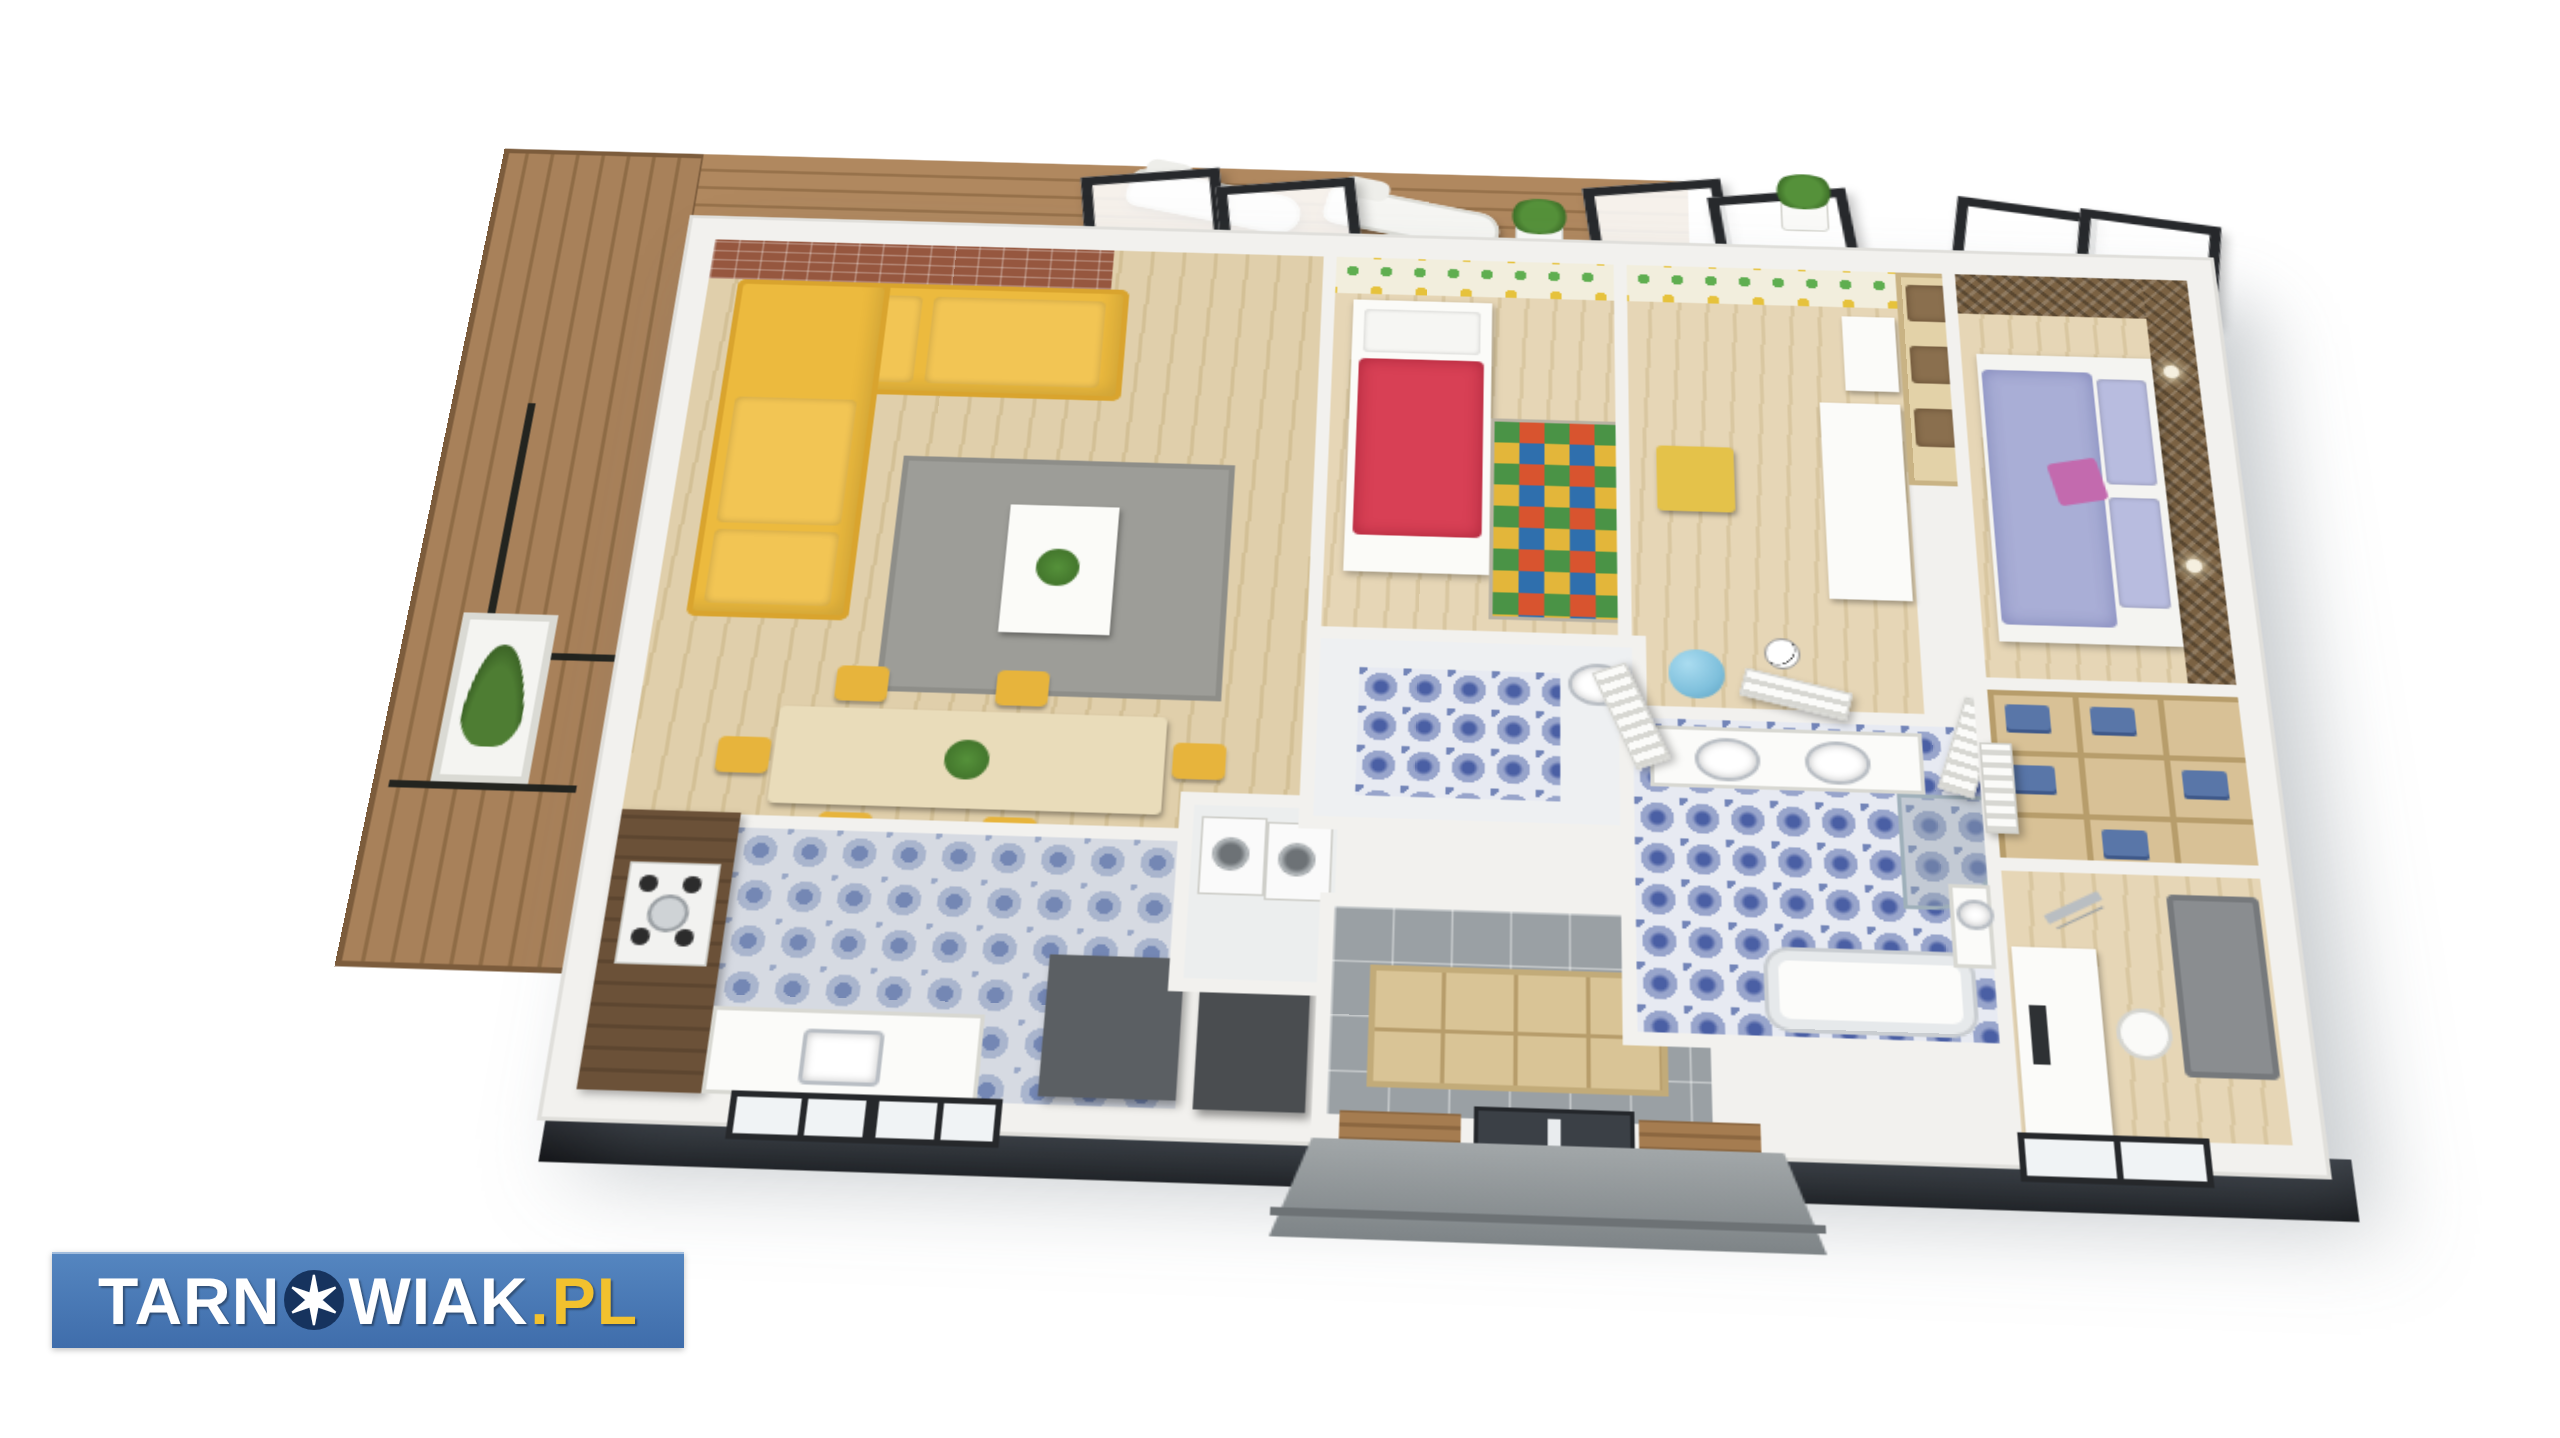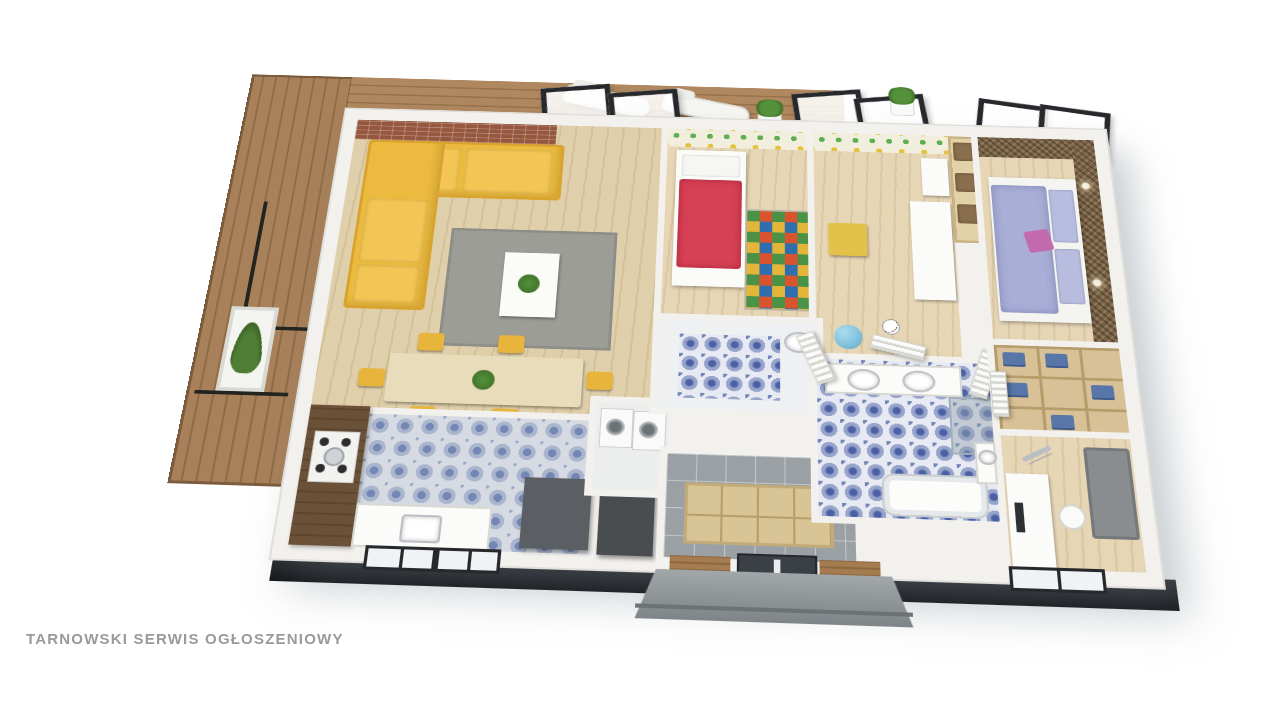--- a/index.html
+++ b/index.html
@@ -317,14 +317,20 @@
   <div class="a slats" style="left:616px;top:548px;width:56px;height:20px"></div>
   <div class="a winB" style="left:790px;top:548px;width:82px;height:18px">
       <i></i>
     </div>
 
   <div class="a porch"></div>
   <div class="a porch-step"></div>
 </div>
 
 <div class="a logo">
-  <div class="logo-sub">TARNOWSKI SERWIS OGŁOSZENIOWY</div>
+  <div class="logo-banner">
+    <span class="lg-white">TARN</span>
+    <span class="lg-star">✶</span>
+    <span class="lg-white">WIAK</span>
+    <span class="lg-yellow">.</span>
+    <span class="lg-yellow">PL</span>
+  </div>
 </div>
 
 </body></html>

